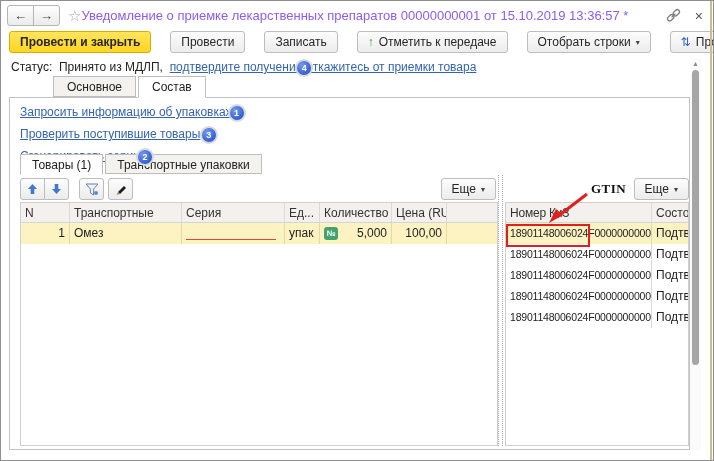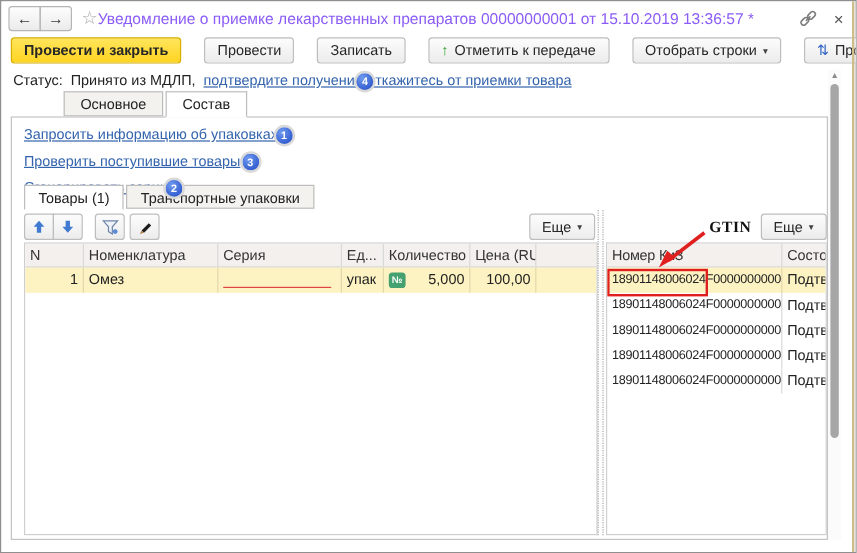--- a/index.html
+++ b/index.html
@@ -216,21 +216,21 @@
         </div>
         <div class="btn btn-more-top" style="margin-right:2px">
           <span>Еще</span>
           <span class="caret">▾</span>
         </div>
       </div>
 
       <div class="grid">
         <div class="grow ghead">
           <div class="gcell c-n">N</div>
-          <div class="gcell c-nom">Номенклатура</div>
+          <div class="gcell c-nom">Транспортные</div>
           <div class="gcell c-ser">Серия</div>
           <div class="gcell c-ed">Ед...</div>
           <div class="gcell c-qty">Количество</div>
           <div class="gcell c-price">Цена (RUB)</div>
           <div class="gcell c-sum">Сумма</div>
         </div>
         <div class="grow gdata sel">
           <div class="gcell c-n num">1</div>
           <div class="gcell c-nom">Омез</div>
           <div class="gcell c-ser">

